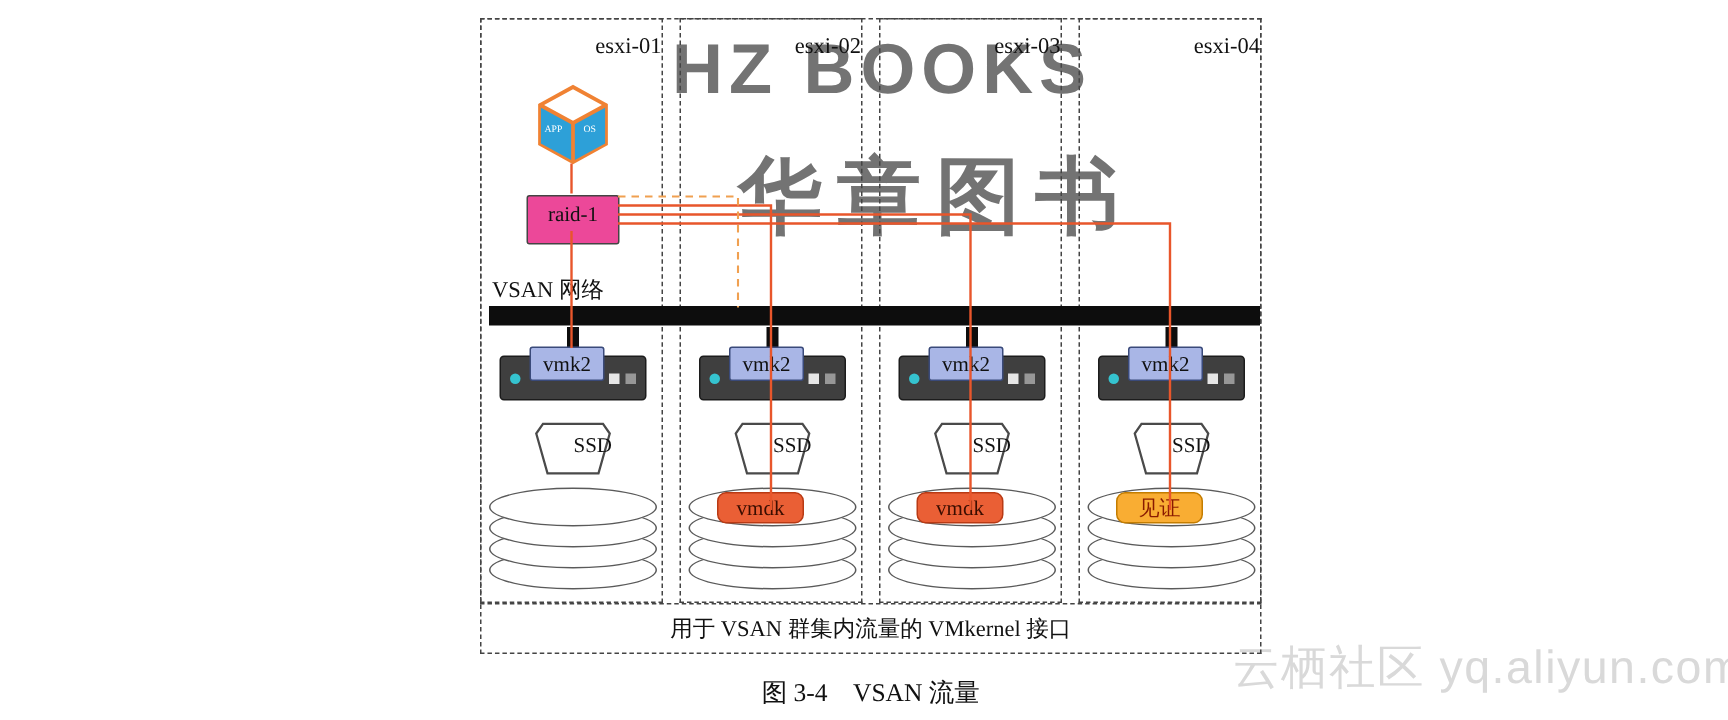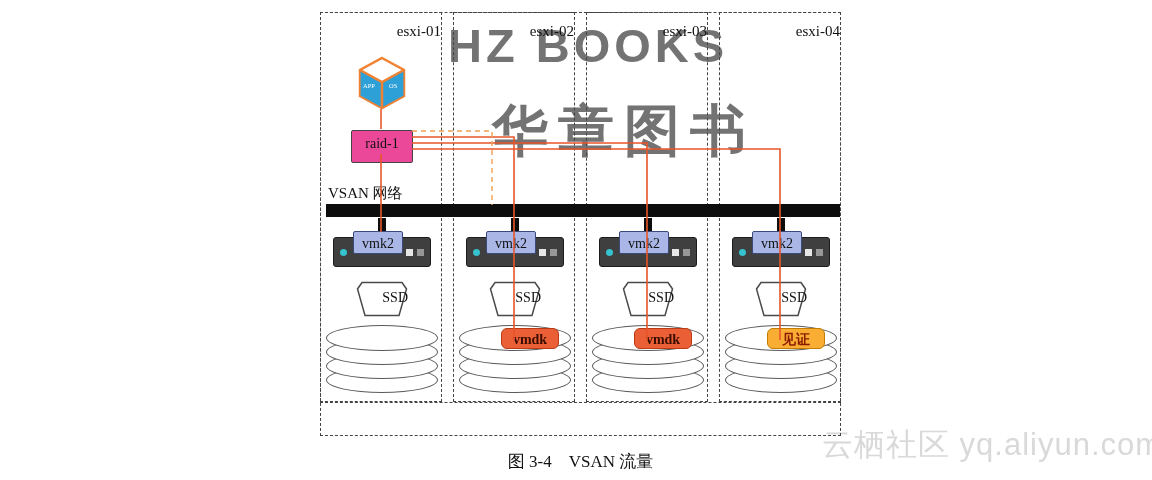--- a/index.html
+++ b/index.html
@@ -49,22 +49,22 @@
        z-index:5;box-sizing:border-box;}
 
   
   .ssd{position:absolute;left:35px;top:268px;width:52px;height:36px;z-index:3;}
   .ssd-label{position:absolute;left:0;right:0;top:9px;text-align:right;font-size:14px;}
 
   
   .stack{position:absolute;left:5px;top:312px;width:112px;height:68px;z-index:3;}
   .platter{position:absolute;left:0;width:112px;height:26px;border:1.6px solid #5a5a5a;
            border-radius:50%;background:#fff;box-sizing:border-box;}
-  .badge{position:absolute;left:42px;top:3px;width:58px;height:21px;line-height:21px;text-align:center;
-         font-size:14px;border-radius:6px;z-index:5;box-sizing:border-box;font-weight:bold;}
+  .badge{position:absolute;left:19px;top:3px;width:58px;height:21px;line-height:21px;text-align:center;
+         font-size:14px;border-radius:6px;z-index:5;box-sizing:border-box;}
   .badge-vmdk{background:#ea5f35;border:1.2px solid #b93a14;color:#3a0d00;}
   .badge-witness{background:#f9ad33;border:1.2px solid #c47d00;color:#8a1a00;}
 
   
   .footer-label{position:absolute;left:320px;top:410px;width:521px;text-align:center;font-size:15px;z-index:3;}
   .caption{position:absolute;left:320px;top:450px;width:521px;text-align:center;font-size:17px;z-index:3;}
 </style>
 </head>
 <body>
 
@@ -189,15 +189,16 @@
     </div>
     <div class="stack">
       <div class="platter" style="top:42px"></div>
       <div class="platter" style="top:28px"></div>
       <div class="platter" style="top:14px"></div>
       <div class="platter" style="top:0px"></div>
       <div class="badge badge-witness">见证</div>
     </div>
   </div>
 
+  <div class="footer-label">用于 VSAN 群集内流量的 VMkernel 接口</div>
   <div class="caption">图 3-4　VSAN 流量</div>
 
 </div>
 
 </body></html>

